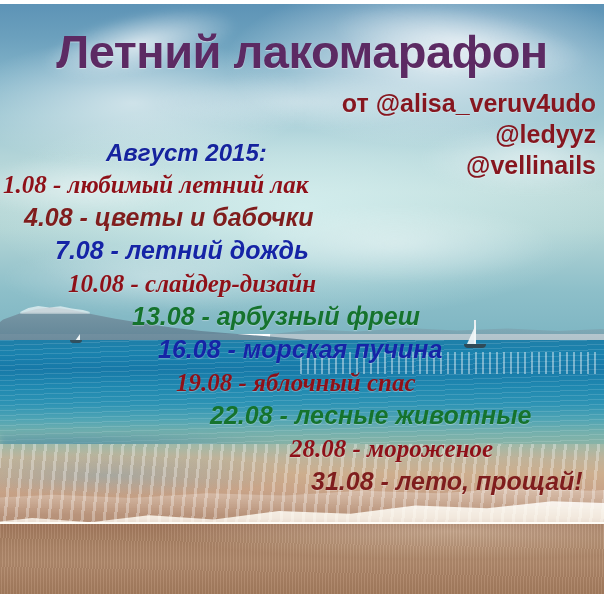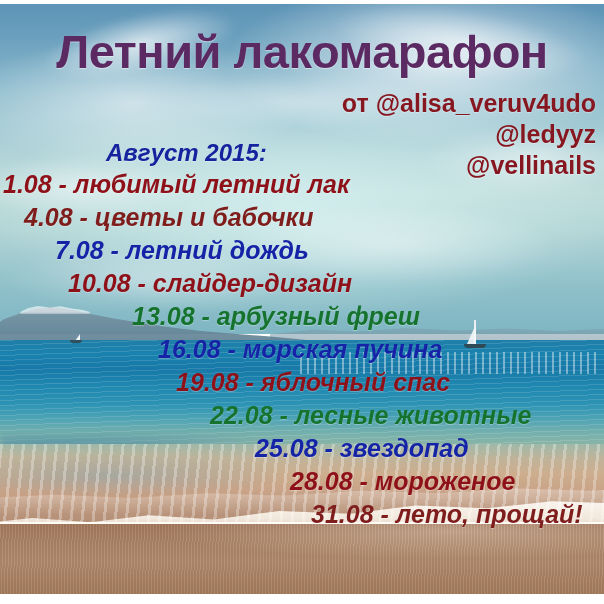--- a/index.html
+++ b/index.html
@@ -228,21 +228,21 @@
   .sched .row{
     position:relative;
     height:33px;
     font-size:25px;font-weight:bold;font-style:italic;
     line-height:33px;
     white-space:nowrap;
     text-shadow:0 1px 1px rgba(255,255,255,.30);
   }
   .sched .row span{position:absolute;white-space:nowrap;}
 
-  .c-red{color:#8e1018;}
+  .c-red{color:#8e1018;font-family:Liberation Serif, serif;}
   .c-purple{color:#7f1d1d;}
   .c-blue{color:#1524a6;}
   .c-green{color:#15732d;}
 </style>
 </head>
 <body>
 
 <div id="poster">
 
   <div class="photo">
@@ -314,23 +314,20 @@
       <div class="row">
           <span class="c-blue" style="left:158px;">16.08 - морская пучина</span>
         </div>
       <div class="row">
           <span class="c-red" style="left:176px;">19.08 - яблочный спас</span>
         </div>
       <div class="row">
           <span class="c-green" style="left:210px;">22.08 - лесные животные</span>
         </div>
       <div class="row">
-          <span class="c-blue" style="left:255px;">25.08 - звездопад</span>
-        </div>
-      <div class="row">
           <span class="c-red" style="left:290px;">28.08 - мороженое</span>
         </div>
       <div class="row">
           <span class="c-purple" style="left:311px;">31.08 - лето, прощай!</span>
         </div>
     </div>
 
   </div>
 </div>
 

